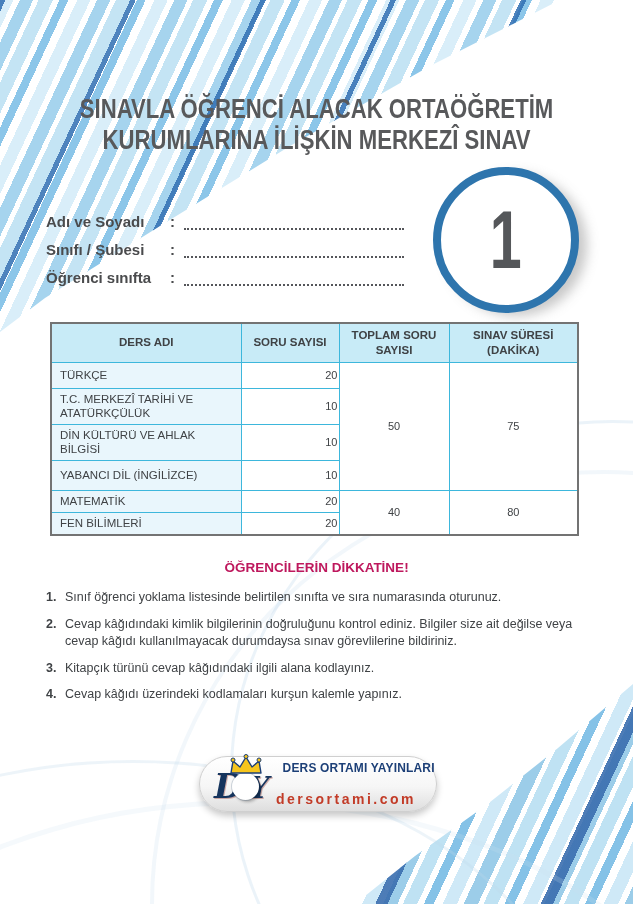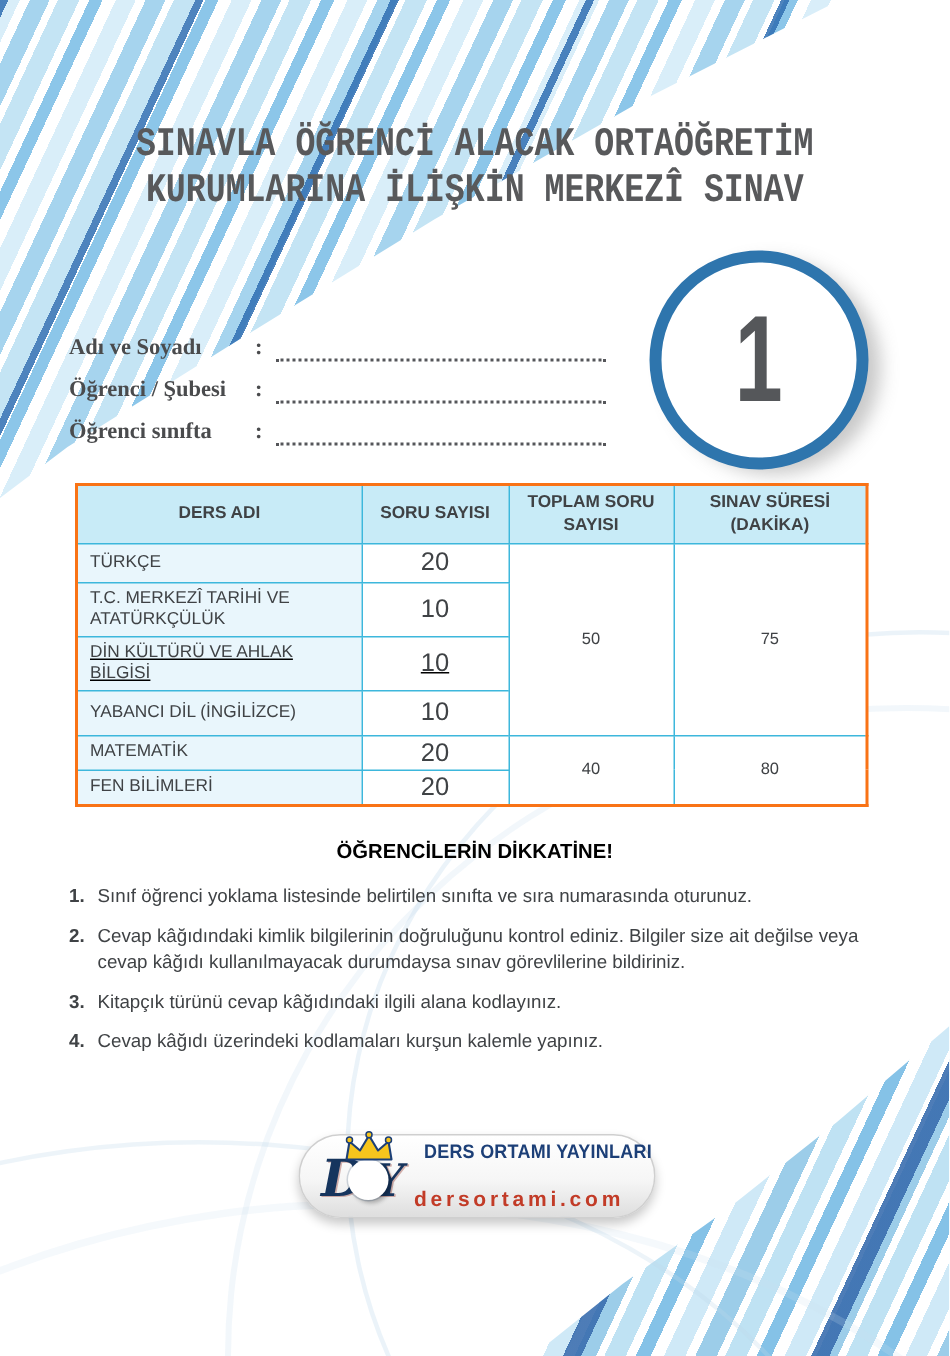--- a/index.html
+++ b/index.html
@@ -26,57 +26,57 @@
         #bfe2f3 37px 50px,#ffffff 50px 56px,#85c2e7 56px 65px,#ffffff 65px 73px);
     clip-path:polygon(633px 40px,633px 260px,355px 260px,415px 212px,485px 162px,558px 104px);
   }
   .arc{position:absolute;border-radius:50%;z-index:0;}
   .arc1{left:230px;top:420px;width:760px;height:700px;border:3px solid rgba(190,214,234,0.30);}
   .arc2{left:150px;top:470px;width:900px;height:860px;border:4px solid rgba(197,219,237,0.22);}
   .arc3{left:-320px;top:760px;width:900px;height:620px;border:3px solid rgba(190,214,234,0.28);}
   .arc4{left:-260px;top:800px;width:1000px;height:700px;border:5px solid rgba(203,223,240,0.20);}
 
   
-  .title{position:absolute;top:82px;left:0;width:633px;text-align:center;z-index:2;font-family:Liberation Mono, monospace;}
+  .title{position:absolute;top:94px;left:0;width:633px;text-align:center;z-index:2;}
   .title .line{display:block;font-size:27px;line-height:31px;font-weight:bold;
     color:#58595b;transform:scaleX(0.82);transform-origin:50% 50%;white-space:nowrap;
     letter-spacing:0px;}
 
   
   .form{position:absolute;left:46px;top:213px;width:358px;z-index:2;}
-  .form-row{display:flex;align-items:flex-end;height:28px;font-family:Liberation Serif, serif;}
+  .form-row{display:flex;align-items:flex-start;height:28px;}
   .form-label{min-width:124px;font-size:15px;font-weight:bold;color:#4a4b4d;}
   .form-colon{width:10px;font-size:15px;font-weight:bold;color:#4a4b4d;}
   .form-dots{flex:1;height:15px;border-bottom:2.5px dotted #55565a;margin-left:4px;}
 
   
   .circle-badge{position:absolute;left:433px;top:167px;width:130px;height:130px;
     border:8px solid #2e75ad;border-radius:50%;background:#fff;z-index:2;
     box-shadow:10px 5px 12px -2px rgba(110,110,110,0.38);
     display:flex;align-items:center;justify-content:center;}
   .circle-badge .num{font-size:82px;font-weight:bold;color:#55575a;
     transform:scaleX(0.70);line-height:1;}
 
   
   .exam-table{position:absolute;left:50px;top:322px;width:527px;z-index:2;
     border-collapse:collapse;table-layout:fixed;}
   .exam-table th,.exam-table td{border:1.5px solid #3db7dc;color:#3f4245;}
-  .exam-table{border:2px solid #f97316;}
+  .exam-table{border:2px solid #737373;}
   .exam-table th{background:#c8ebf7;font-size:11.5px;font-weight:bold;
     text-align:center;padding:4px 6px;line-height:1.3;height:28px;}
   .exam-table td.ders{background:#e9f6fc;font-size:11.5px;text-align:left;
     padding:3px 8px;line-height:1.25;}
-  .exam-table td.num{background:#ffffff;font-size:17px;text-align:center;}
+  .exam-table td.num{background:#ffffff;font-size:11px;text-align:right;}
   .exam-table td.merge{background:#ffffff;font-size:11px;text-align:center;}
-  tr.r1{height:26px;margin-left:28px;}tr.r2{height:36px;}tr.r3{height:28px;text-decoration:underline;}
+  tr.r1{height:26px;margin-left:28px;}tr.r2{height:36px;}tr.r3{height:28px;}
   tr.r4{height:30px;}tr.r5{height:22px;}tr.r6{height:23px;margin-top:40px;}
 
   
   .notice{position:absolute;left:46px;top:560px;width:541px;z-index:2;}
-  .notice-heading{text-align:center;font-size:13.5px;font-weight:bold;color:#000000;
+  .notice-heading{text-align:center;font-size:13.5px;font-weight:bold;color:#be185d;
     margin-bottom:14px;}
   .notice-item{display:flex;margin-bottom:9px;font-size:12.5px;color:#3f4245;
     line-height:1.4;}
   .notice-num{width:19px;font-weight:bold;flex:none;}
   .notice-text{flex:1;}
 
   
   .pill{position:absolute;left:199px;top:756px;width:238px;height:56px;z-index:2;
     border-radius:28px;border:1px solid #cfcfcf;
     background:linear-gradient(180deg,#ffffff 0%,#f6f6f6 55%,#dedede 100%);
@@ -118,21 +118,21 @@
     <span class="num">1</span>
   </div>
 
   <div class="form">
     <div class="form-row">
       <span class="form-label">Adı ve Soyadı</span>
       <span class="form-colon">:</span>
       <span class="form-dots"></span>
     </div>
     <div class="form-row">
-      <span class="form-label">Öğrenci / Şubesi</span>
+      <span class="form-label">Sınıfı / Şubesi</span>
       <span class="form-colon">:</span>
       <span class="form-dots"></span>
     </div>
     <div class="form-row">
       <span class="form-label">Öğrenci sınıfta</span>
       <span class="form-colon">:</span>
       <span class="form-dots"></span>
     </div>
   </div>
 

